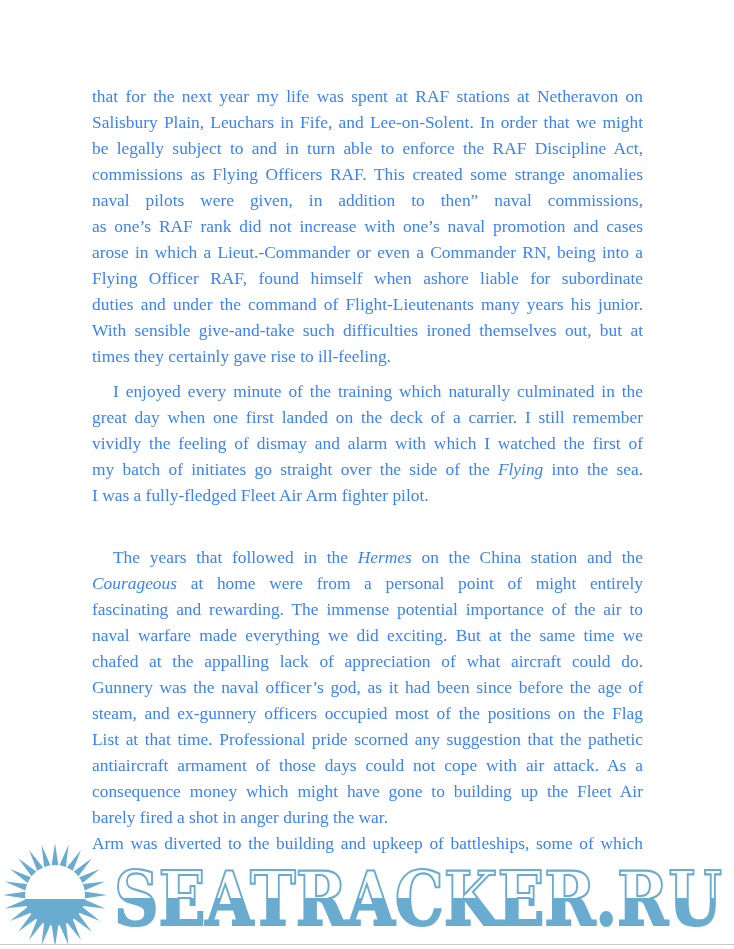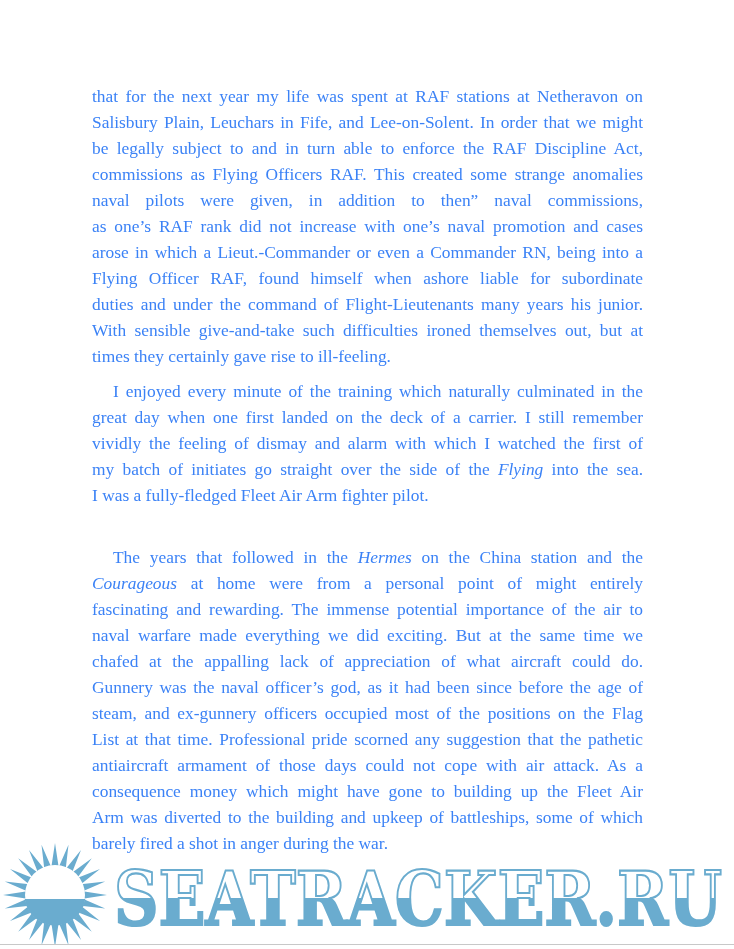--- a/index.html
+++ b/index.html
@@ -51,22 +51,22 @@
       <div class="line indent"><span>The years that followed in the </span><i>Hermes</i><span> on the China station and the</span></div>
       <div class="line"><i>Courageous</i><span> at home were from a personal point of might entirely</span></div>
       <div class="line"><span>fascinating and rewarding. The immense potential importance of the air to</span></div>
       <div class="line"><span>naval warfare made everything we did exciting. But at the same time we</span></div>
       <div class="line"><span>chafed at the appalling lack of appreciation of what aircraft could do.</span></div>
       <div class="line"><span>Gunnery was the naval officer’s god, as it had been since before the age of</span></div>
       <div class="line"><span>steam, and ex-gunnery officers occupied most of the positions on the Flag</span></div>
       <div class="line"><span>List at that time. Professional pride scorned any suggestion that the pathetic</span></div>
       <div class="line"><span>antiaircraft armament of those days could not cope with air attack. As a</span></div>
       <div class="line"><span>consequence money which might have gone to building up the Fleet Air</span></div>
+      <div class="line last"><span>barely fired a shot in anger during the war.</span></div>
       <div class="line"><span>Arm was diverted to the building and upkeep of battleships, some of which</span></div>
-      <div class="line last"><span>barely fired a shot in anger during the war.</span></div>
     </div>
 
   <svg class="watermark" viewBox="0 0 734 108" width="734" height="108">
     <defs>
       <clipPath id="lowerHalf">
           <rect x="0" y="62" width="734" height="60"></rect>
         </clipPath>
       <clipPath id="sunLower">
           <rect x="0" y="63" width="120" height="60"></rect>
         </clipPath>

